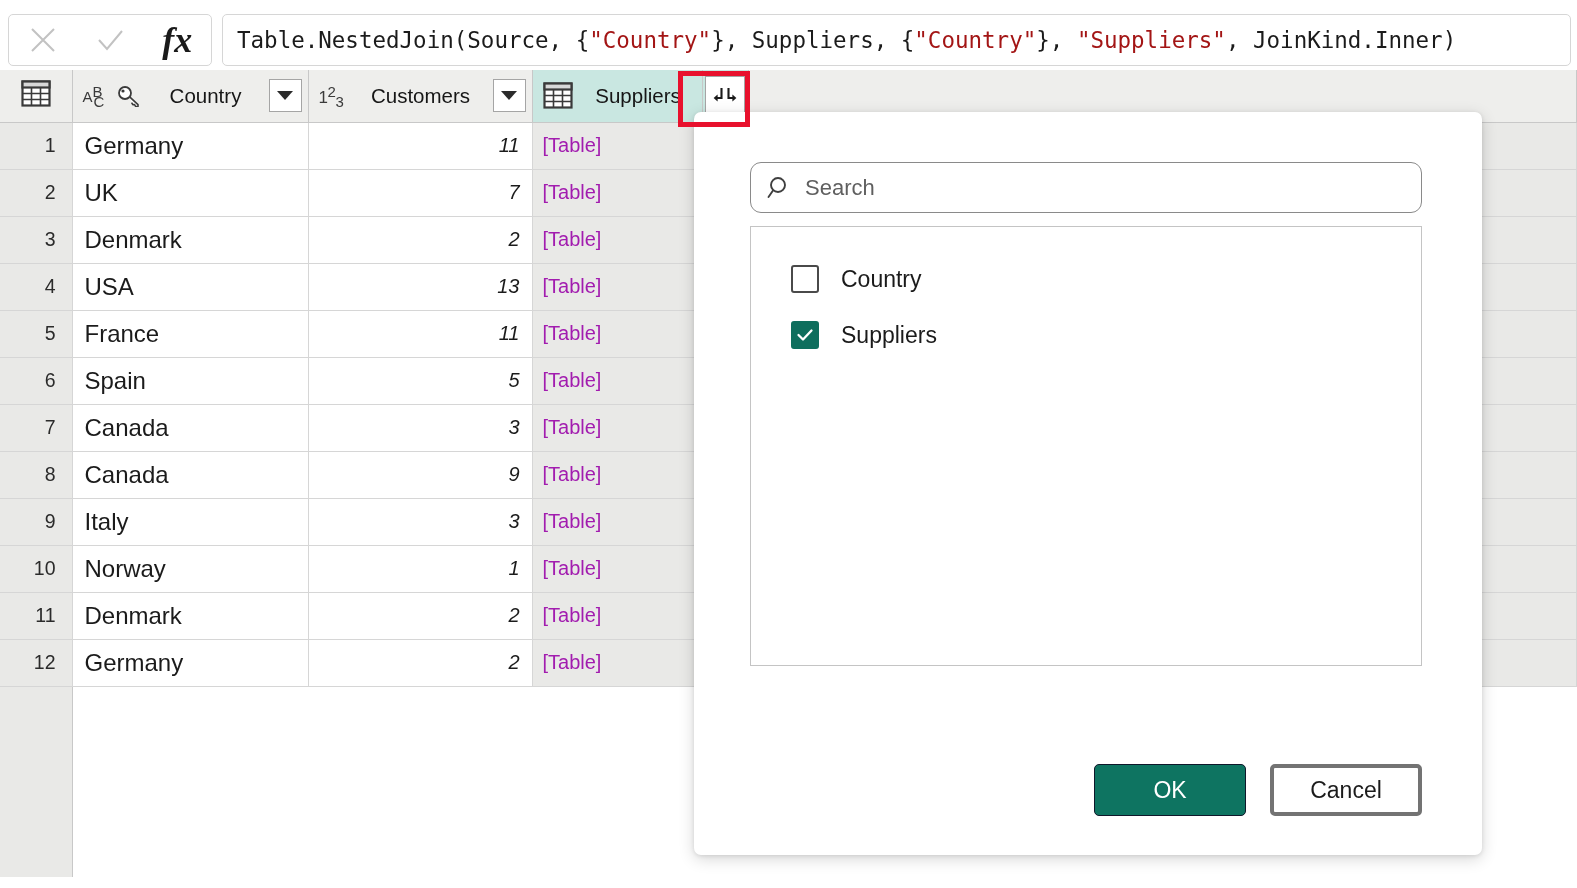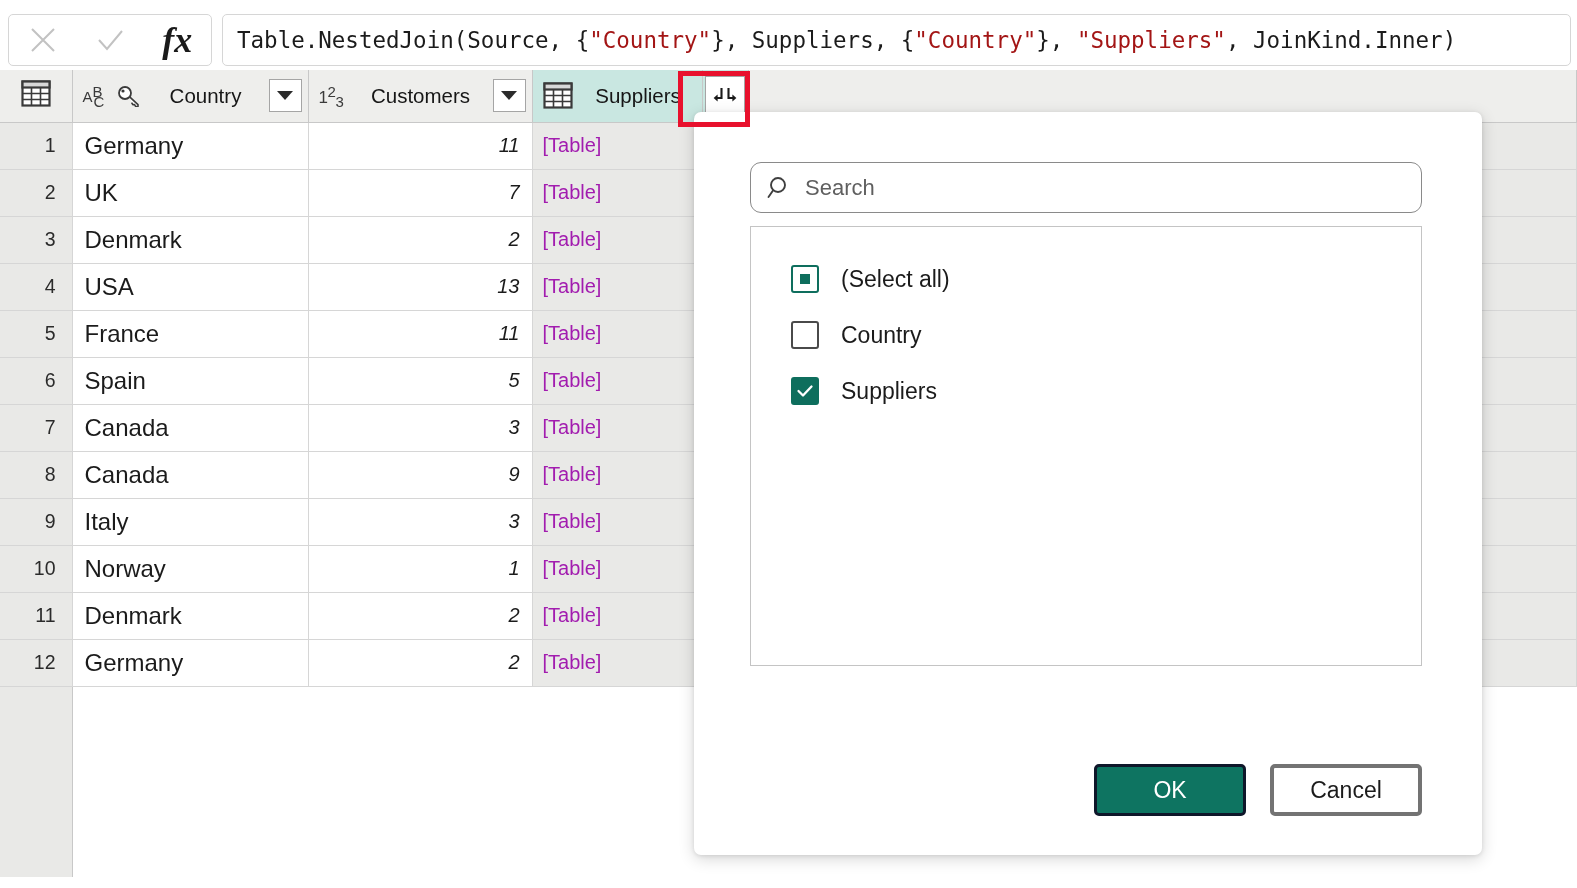--- a/index.html
+++ b/index.html
@@ -355,21 +355,21 @@
     border-radius: 5px;
     box-sizing: border-box;
     display: flex;
     align-items: center;
     justify-content: center;
     font-size: 23px;
   }
   .btn-ok {
     background: #0e7461;
     color: #ffffff;
-    border: 3px solid #0f172a;
+    border: 1px solid #0f172a;
   }
   .btn-cancel {
     background: #ffffff;
     color: #1b1b1b;
     border: 4px solid #737373;
   }
 </style>
 </head>
 <body>
 
@@ -588,26 +588,20 @@
   <div class="search-box">
     <svg width="26" height="26" viewBox="0 0 26 26">
       <circle cx="11" cy="10" r="7" fill="none" stroke="#3f3f3f" stroke-width="1.9"></circle>
       <path d="M6 15.5 L1.5 22" stroke="#3f3f3f" stroke-width="1.9" fill="none" stroke-linecap="round"></path>
     </svg>
     <span class="search-placeholder">Search</span>
   </div>
 
   <div class="col-list" id="col-list">
       <div class="col-item">
-        <span class="cb indeterminate">
-          <span class="mid"></span>
-        </span>
-        <span class="cb-label">(Select all)</span>
-      </div>
-      <div class="col-item">
         <span class="cb unchecked"></span>
         <span class="cb-label">Country</span>
       </div>
       <div class="col-item">
         <span class="cb checked">
           <svg width="20" height="20" viewBox="0 0 20 20">
             <path d="M3.5 10 L8 14.5 L16.5 5.5" stroke="#ffffff" stroke-width="2.3" fill="none" stroke-linecap="round" stroke-linejoin="round"></path>
           </svg>
         </span>
         <span class="cb-label">Suppliers</span>

